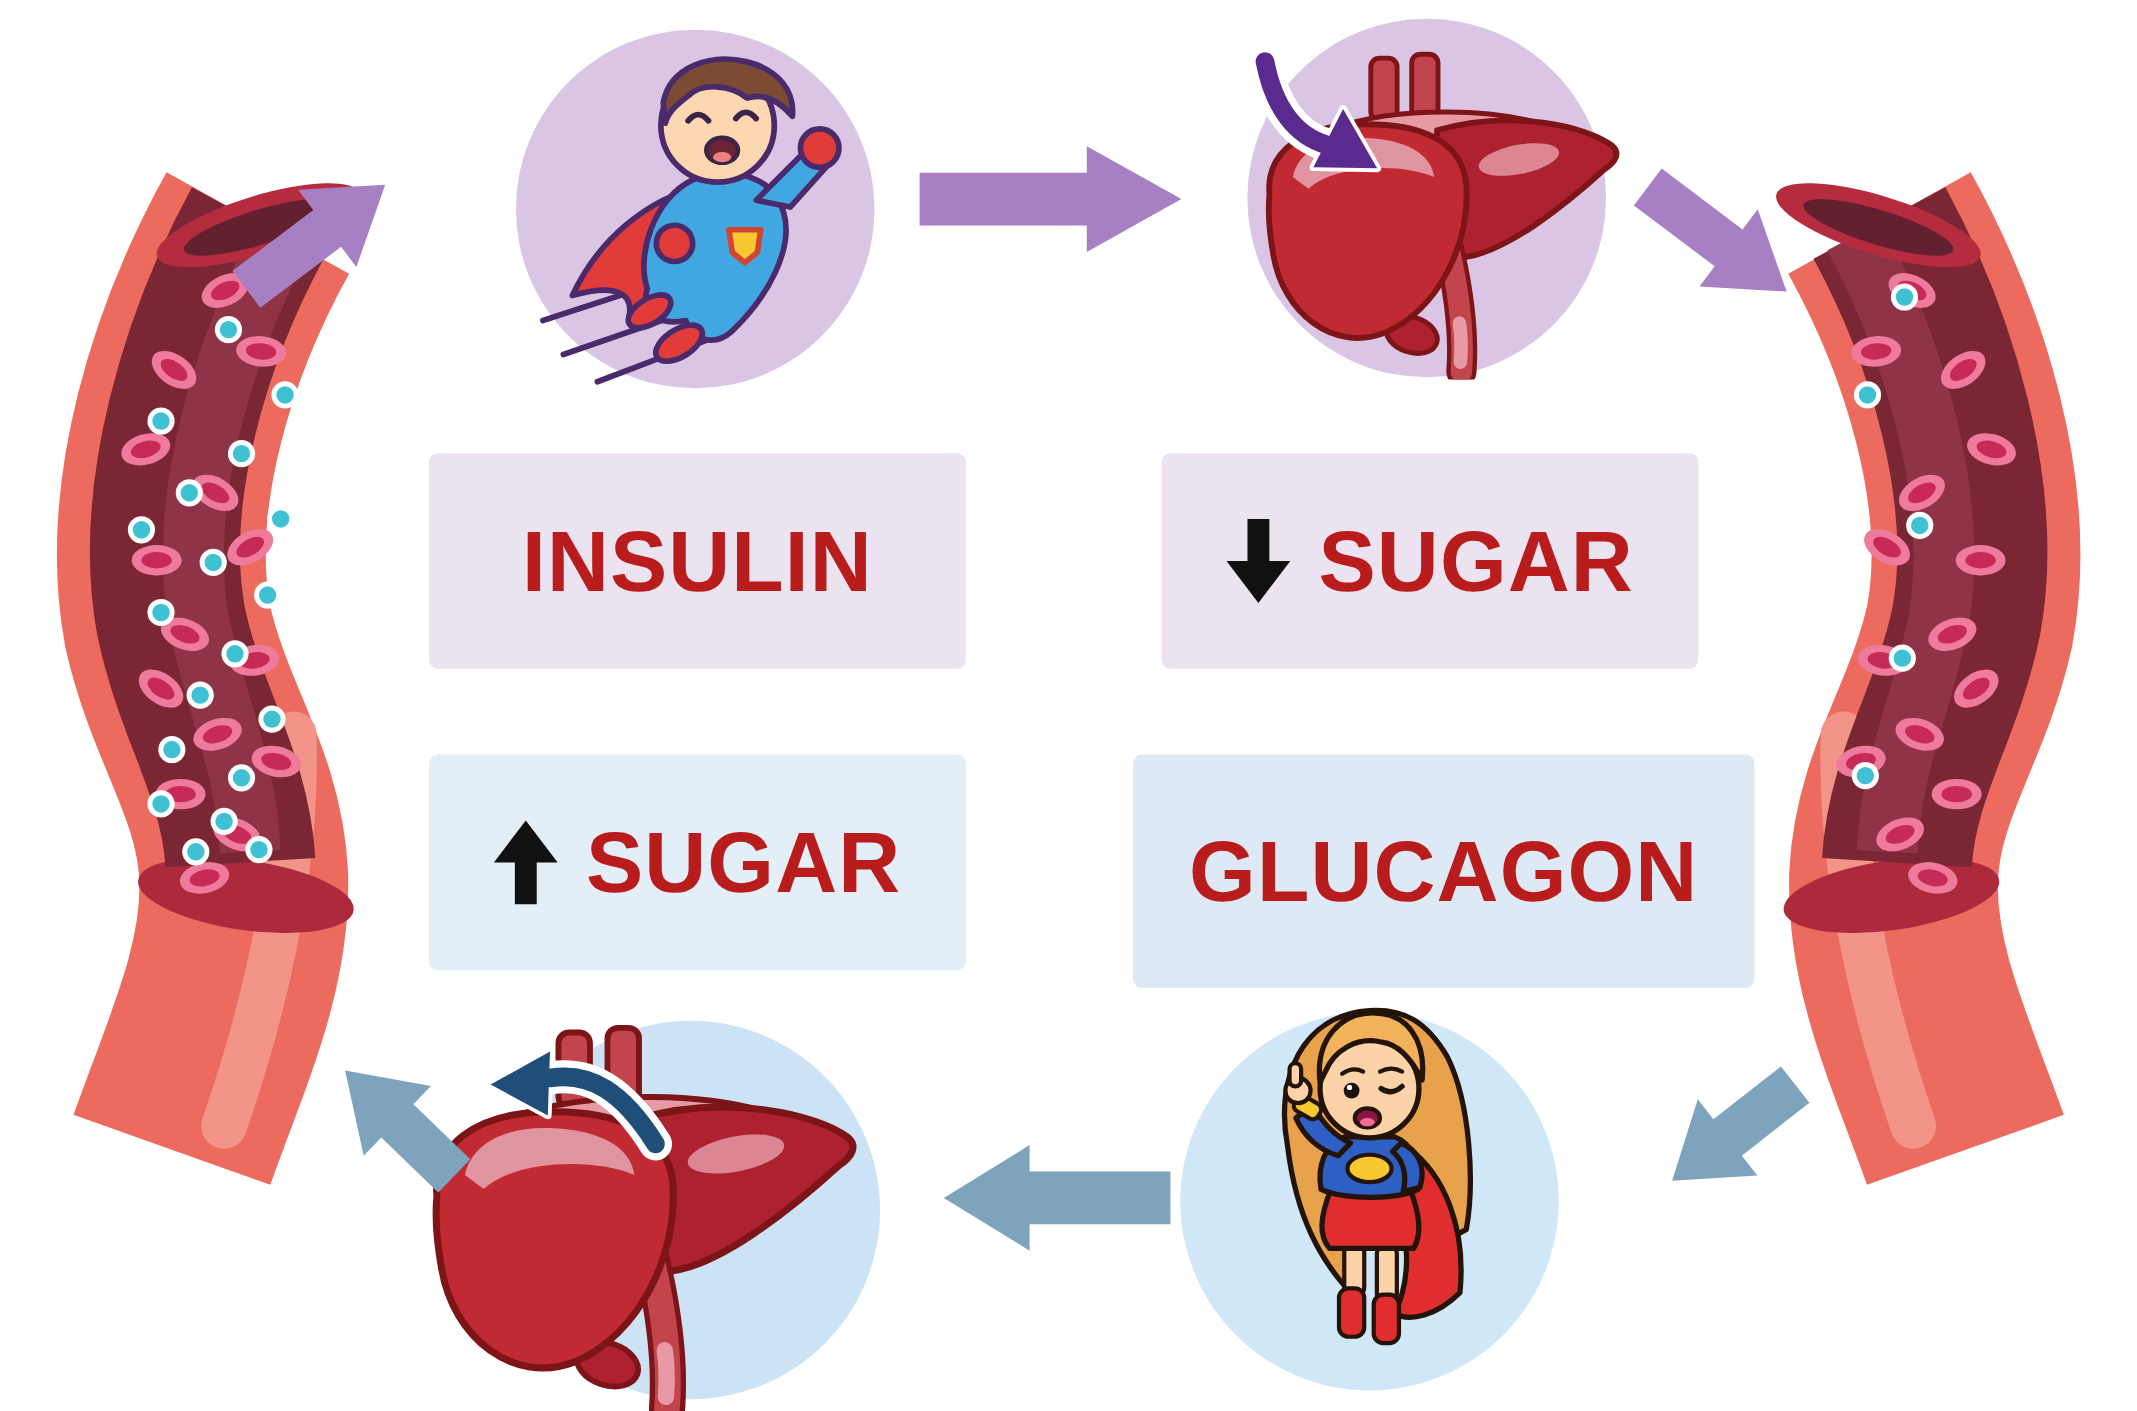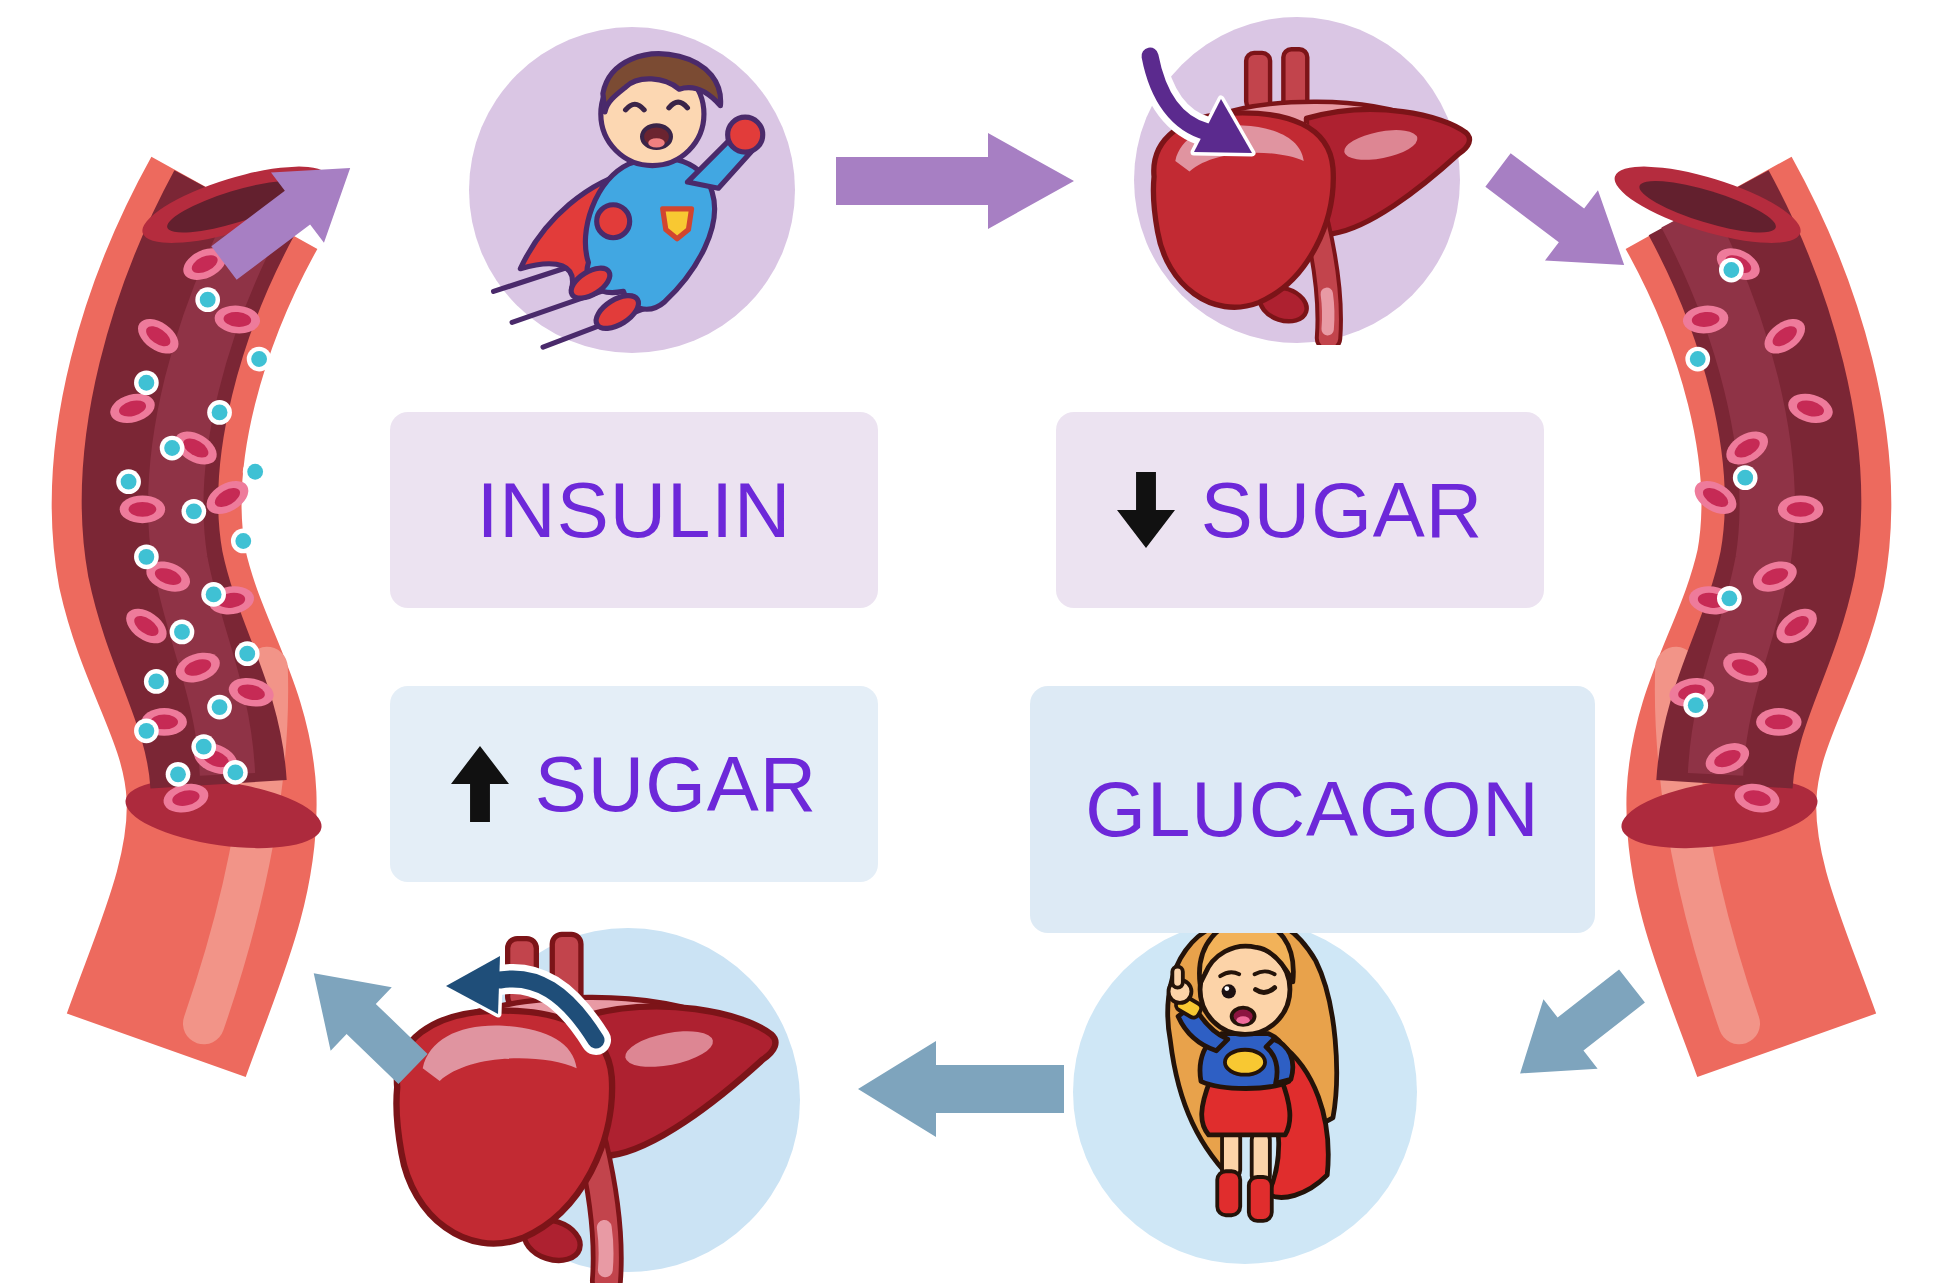--- a/index.html
+++ b/index.html
@@ -9,28 +9,28 @@
     font-family:"Liberation Sans", sans-serif;
   }
   .abs { position:absolute; }
   .circle { position:absolute; border-radius:50%; }
   #circle-hero        { left:469px;  top:27px;  width:326px; height:326px; background:#dac6e4; }
   #circle-liver-top   { left:1134px; top:17px;  width:326px; height:326px; background:#dac6e4; }
   #circle-liver-bottom{ left:456px;  top:928px; width:344px; height:344px; background:#cbe3f4; }
   #circle-supergirl   { left:1073px; top:920px; width:344px; height:344px; background:#cfe7f6; }
 
   .label-box {
-    position:absolute; border-radius:18px;
+    position:absolute; border-radius:8px;
     display:flex; align-items:center; justify-content:center; gap:26px;
-    font-weight:400; font-size:78px; color:#6d28d9; letter-spacing:1px;
+    font-weight:700; font-size:78px; color:#b91c1c; letter-spacing:1px;
   }
   #box-insulin    { left:390px;  top:412px; width:488px; height:196px; background:#ece3f1; }
   #box-sugar-down { left:1056px; top:412px; width:488px; height:196px; background:#ece3f1; }
   #box-sugar-up   { left:390px;  top:686px; width:488px; height:196px; background:#e4eef7; }
-  #box-glucagon   { left:1030px; top:686px; width:565px; height:247px; background:#ddeaf5; }
+  #box-glucagon   { left:1030px; top:686px; width:565px; height:212px; background:#ddeaf5; }
 
   #vessel-left  { left:2px;    top:152px; width:356px; height:952px; }
   #vessel-right { left:1585px; top:152px; width:356px; height:952px; transform:scaleX(-1); }
 
   #hero-svg         { left:475px;  top:48px;  width:330px; }
   #liver-top-svg    { left:1108px; top:44px;  width:372px; }
   #liver-bottom-svg { left:342px;  top:928px; width:446px; }
   #supergirl-svg    { left:1092px; top:892px; width:306px; }
 
   #arrow-overlay { left:0; top:0; width:1943px; height:1283px; pointer-events:none; }

